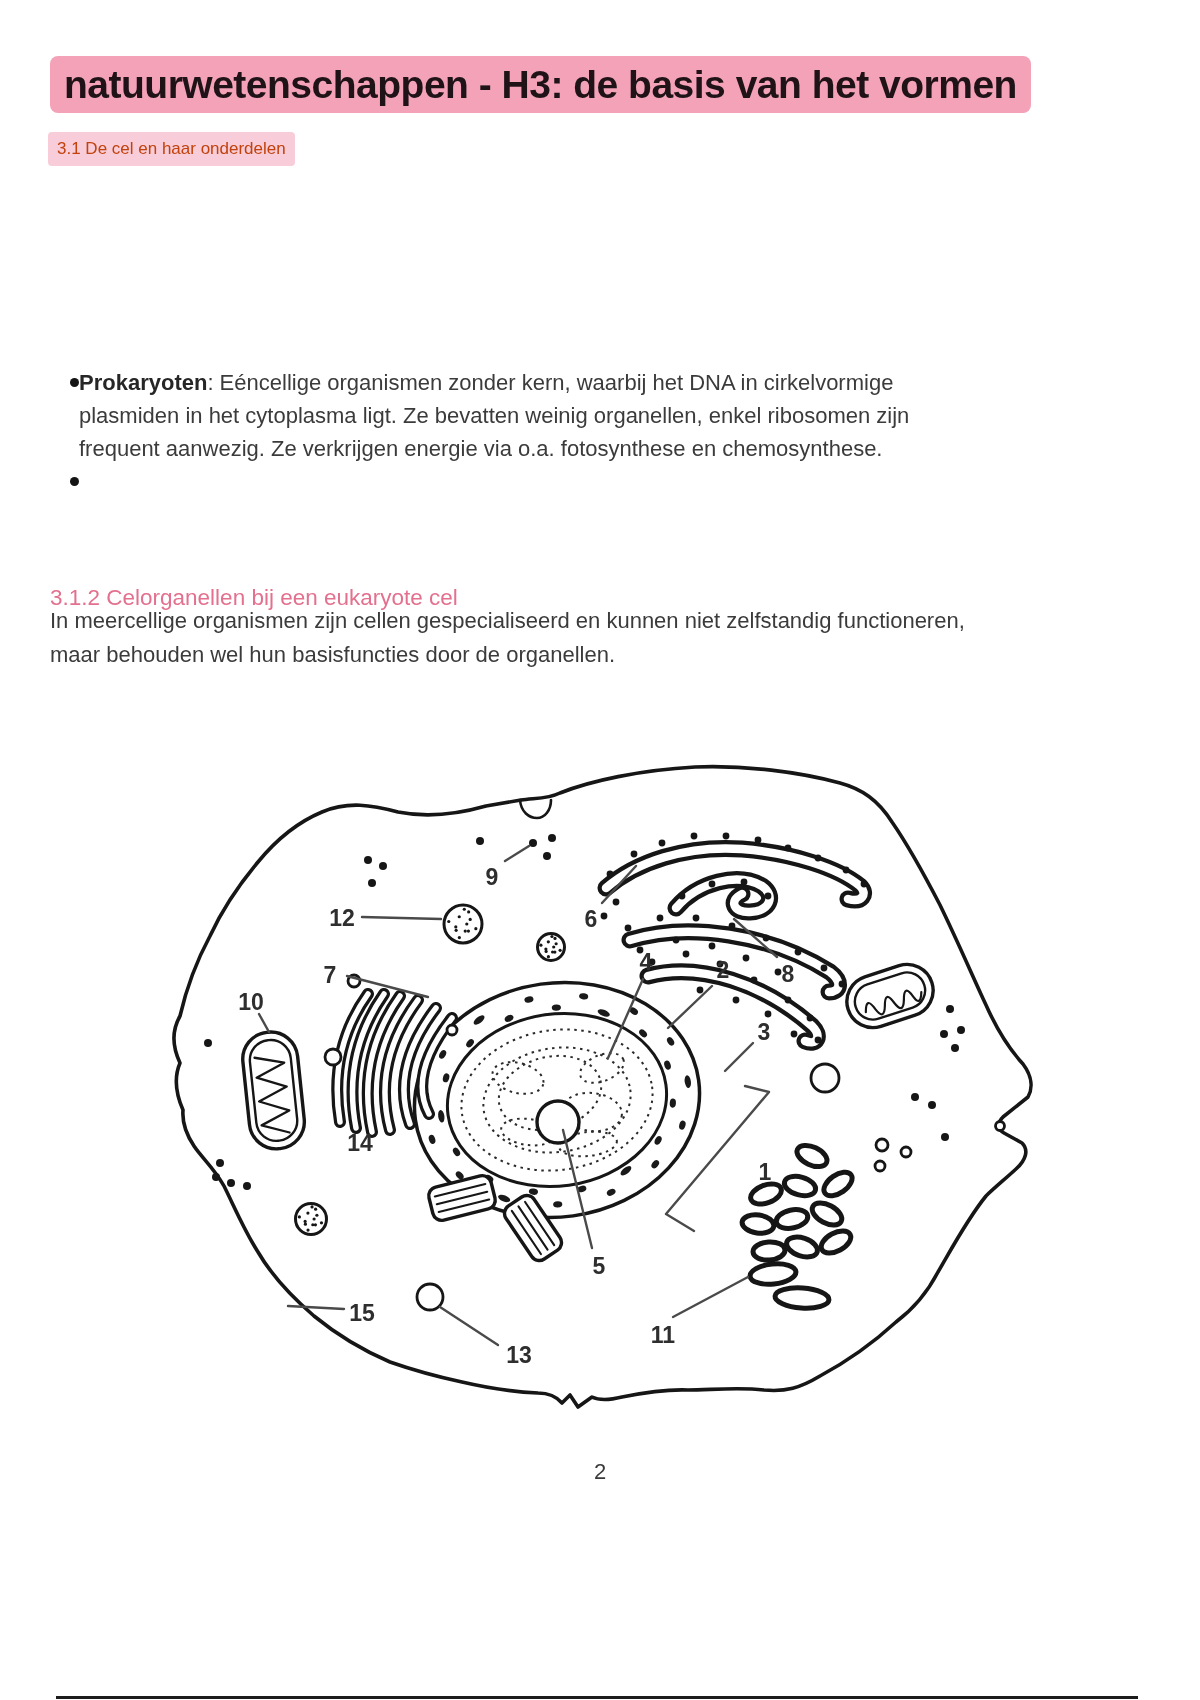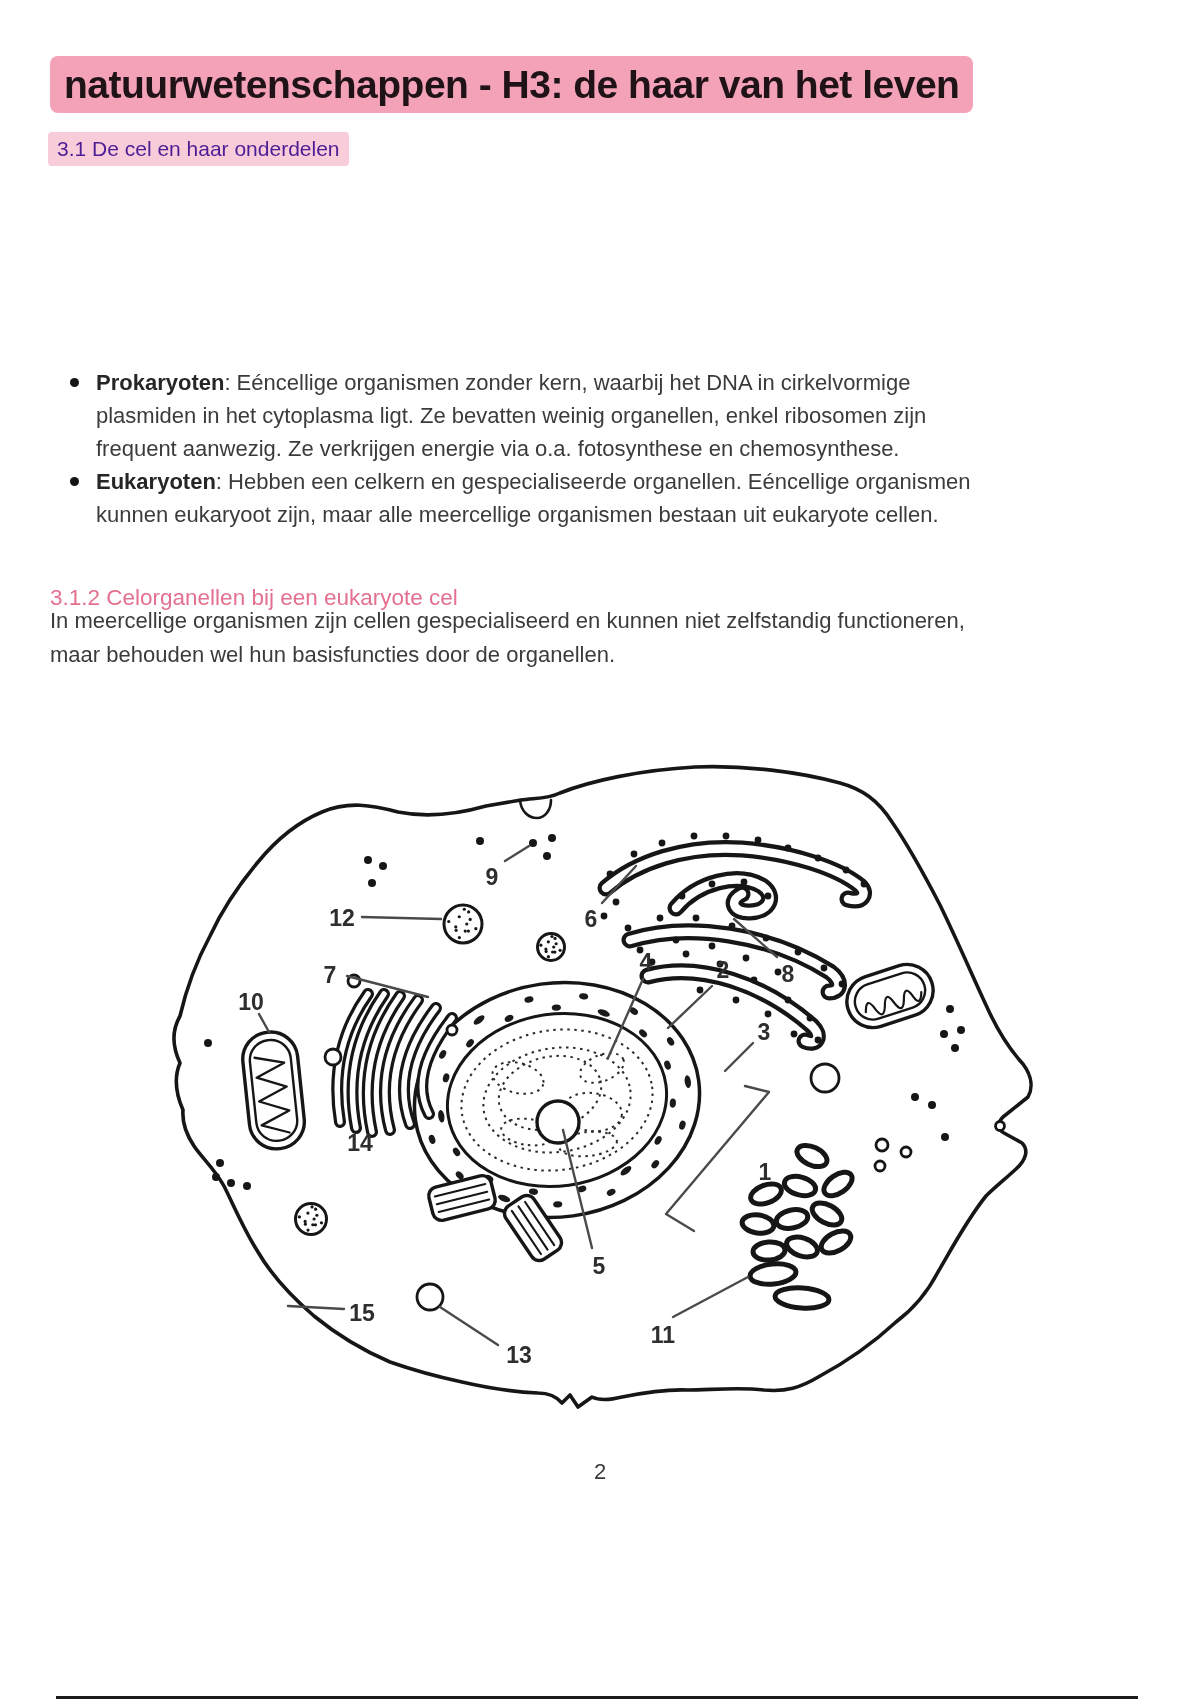--- a/index.html
+++ b/index.html
@@ -18,25 +18,25 @@
     letter-spacing:-0.5px;
     padding:0 14px;
     border-radius:8px;
     background:#f3a2b8;
     color:#201318;
     white-space:nowrap;
   }
   .sub-hl{
     position:absolute;left:48px;top:132px;
     display:inline-block;
-    font-size:21px;line-height:30px;
+    font-size:17px;line-height:30px;
     padding:2px 9px;
     border-radius:4px;
     background:#f8cdd9;
-    color:#4c1d95;
+    color:#c2410c;
     white-space:nowrap;
   }
   .body{
     position:absolute;left:50px;
     margin:0;
     width:1020px;
     font-size:22px;line-height:34px;
     color:#3b3b3c;
     white-space:pre-line;
   }
@@ -45,21 +45,21 @@
   .pink{
     position:absolute;left:50px;
     margin:0;
     font-size:22.5px;font-weight:400;line-height:30px;
     color:#e3708e;
     white-space:nowrap;
   }
   .pos-h311{top:314px;}
   .pos-h312{top:549px;margin-top:34px;}
   .bullets{position:absolute;left:70px;top:366px;width:1040px;}
-  .bullet{display:flex;gap:17px;}
+  .bullet{display:flex;}
   .bullet .dot{
     flex:none;width:9px;height:9px;border-radius:50%;
     background:#141414;margin-top:12px;
   }
   .btext{
     font-size:22px;line-height:33px;color:#3b3b3c;white-space:pre-line;
   }
   .btext b{color:#262626;font-weight:700;}
   #cell-svg{position:absolute;left:150px;top:700px;width:930px;height:730px;}
   .ink{stroke:#161616;fill:none;stroke-linecap:round;stroke-linejoin:round;}
@@ -78,37 +78,35 @@
   .bottom-rule{
     position:absolute;left:56px;top:1696px;width:1082px;height:3px;
     background:#1c1c1c;
   }
 </style>
 </head>
 <body>
 
 <div class="page">
 
-  <h1 class="title-hl">natuurwetenschappen - H3: de haar van het leven</h1>
+  <h1 class="title-hl">natuurwetenschappen - H3: de basis van het vormen</h1>
 
   <div class="sub-hl">3.1 De cel en haar onderdelen</div>
 
 
 
   <div class="bullets">
     <div class="bullet">
       <span class="dot"></span>
       <div class="btext"><b>Prokaryoten</b><span>: Eéncellige organismen zonder kern, waarbij het DNA in cirkelvormige
 plasmiden in het cytoplasma ligt. Ze bevatten weinig organellen, enkel ribosomen zijn
 frequent aanwezig. Ze verkrijgen energie via o.a. fotosynthese en chemosynthese.</span></div>
     </div>
     <div class="bullet">
       <span class="dot"></span>
-      <div class="btext"><b>Eukaryoten</b><span>: Hebben een celkern en gespecialiseerde organellen. Eéncellige organismen
-kunnen eukaryoot zijn, maar alle meercellige organismen bestaan uit eukaryote cellen.</span></div>
     </div>
   </div>
 
   <h2 class="pink pos-h312">3.1.2 Celorganellen bij een eukaryote cel</h2>
 
   <p class="body pos-p2">In meercellige organismen zijn cellen gespecialiseerd en kunnen niet zelfstandig functioneren,
 maar behouden wel hun basisfuncties door de organellen.</p>
 
   <svg id="cell-svg" viewBox="150 700 930 730" xmlns="http://www.w3.org/2000/svg">
 

